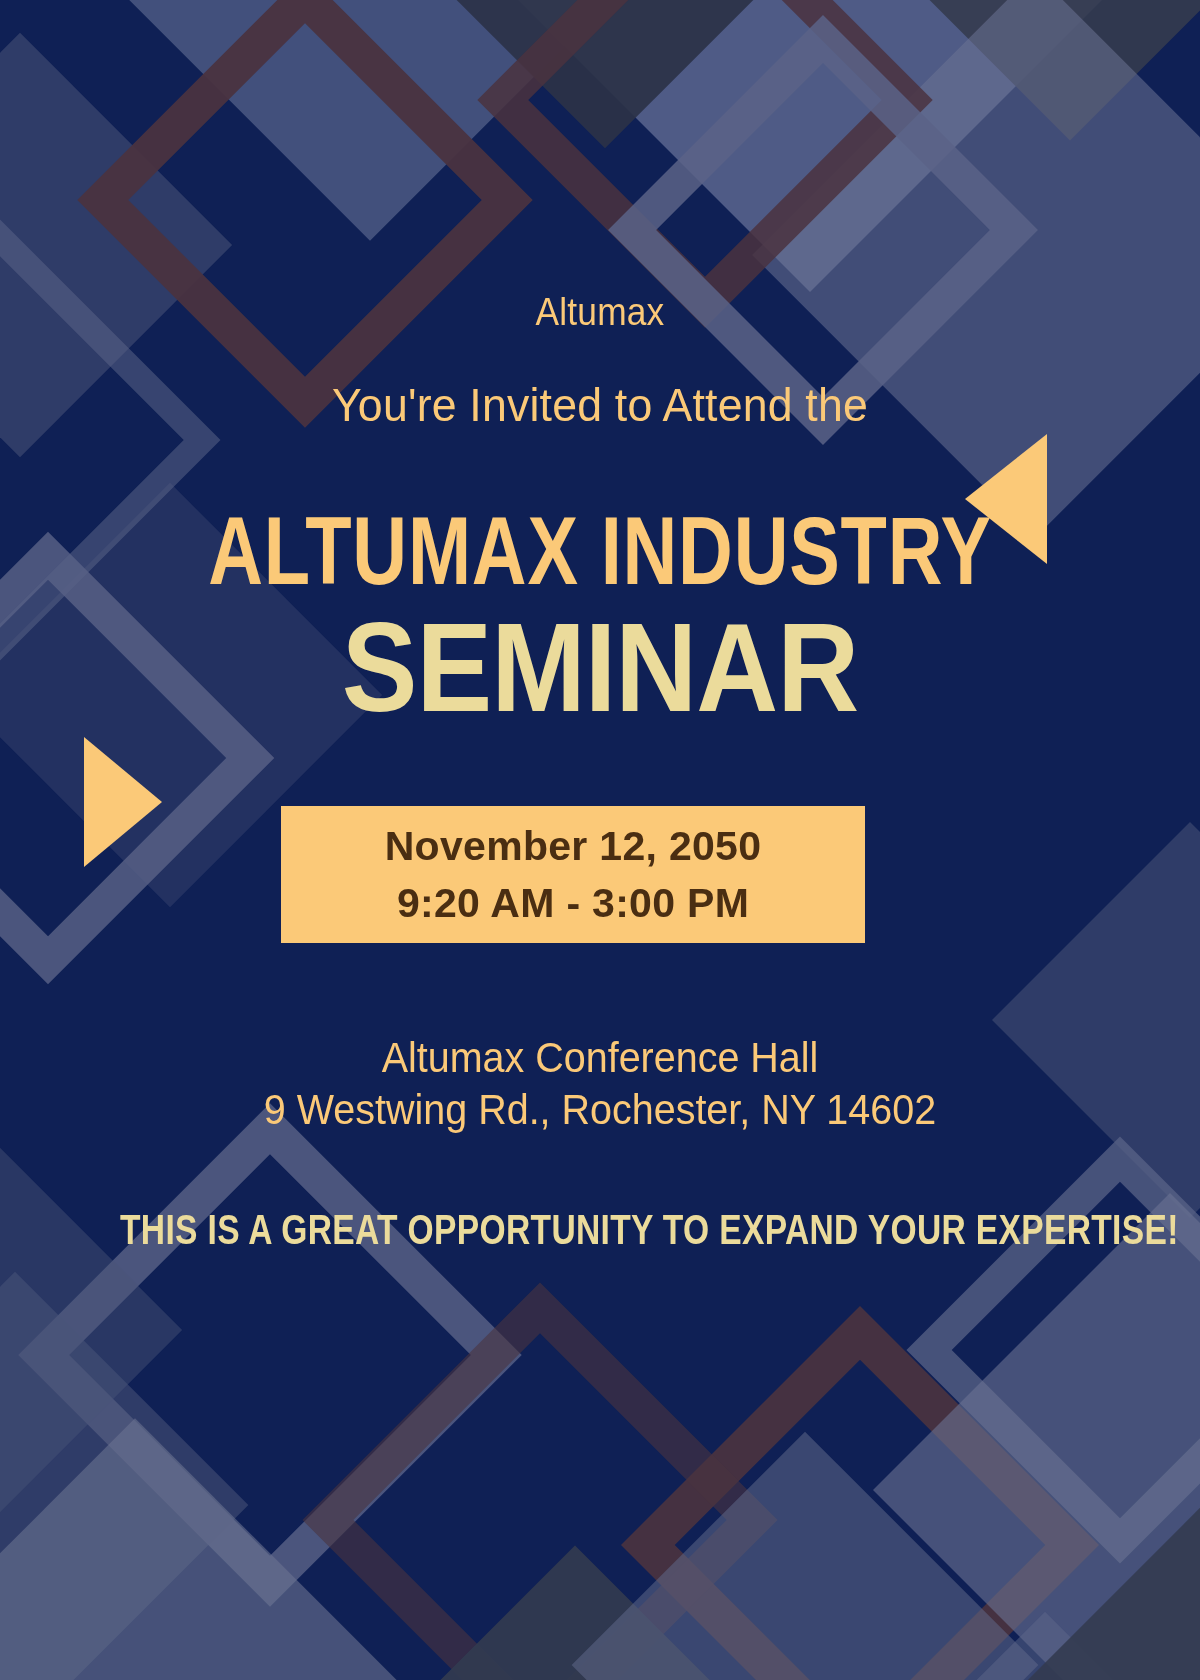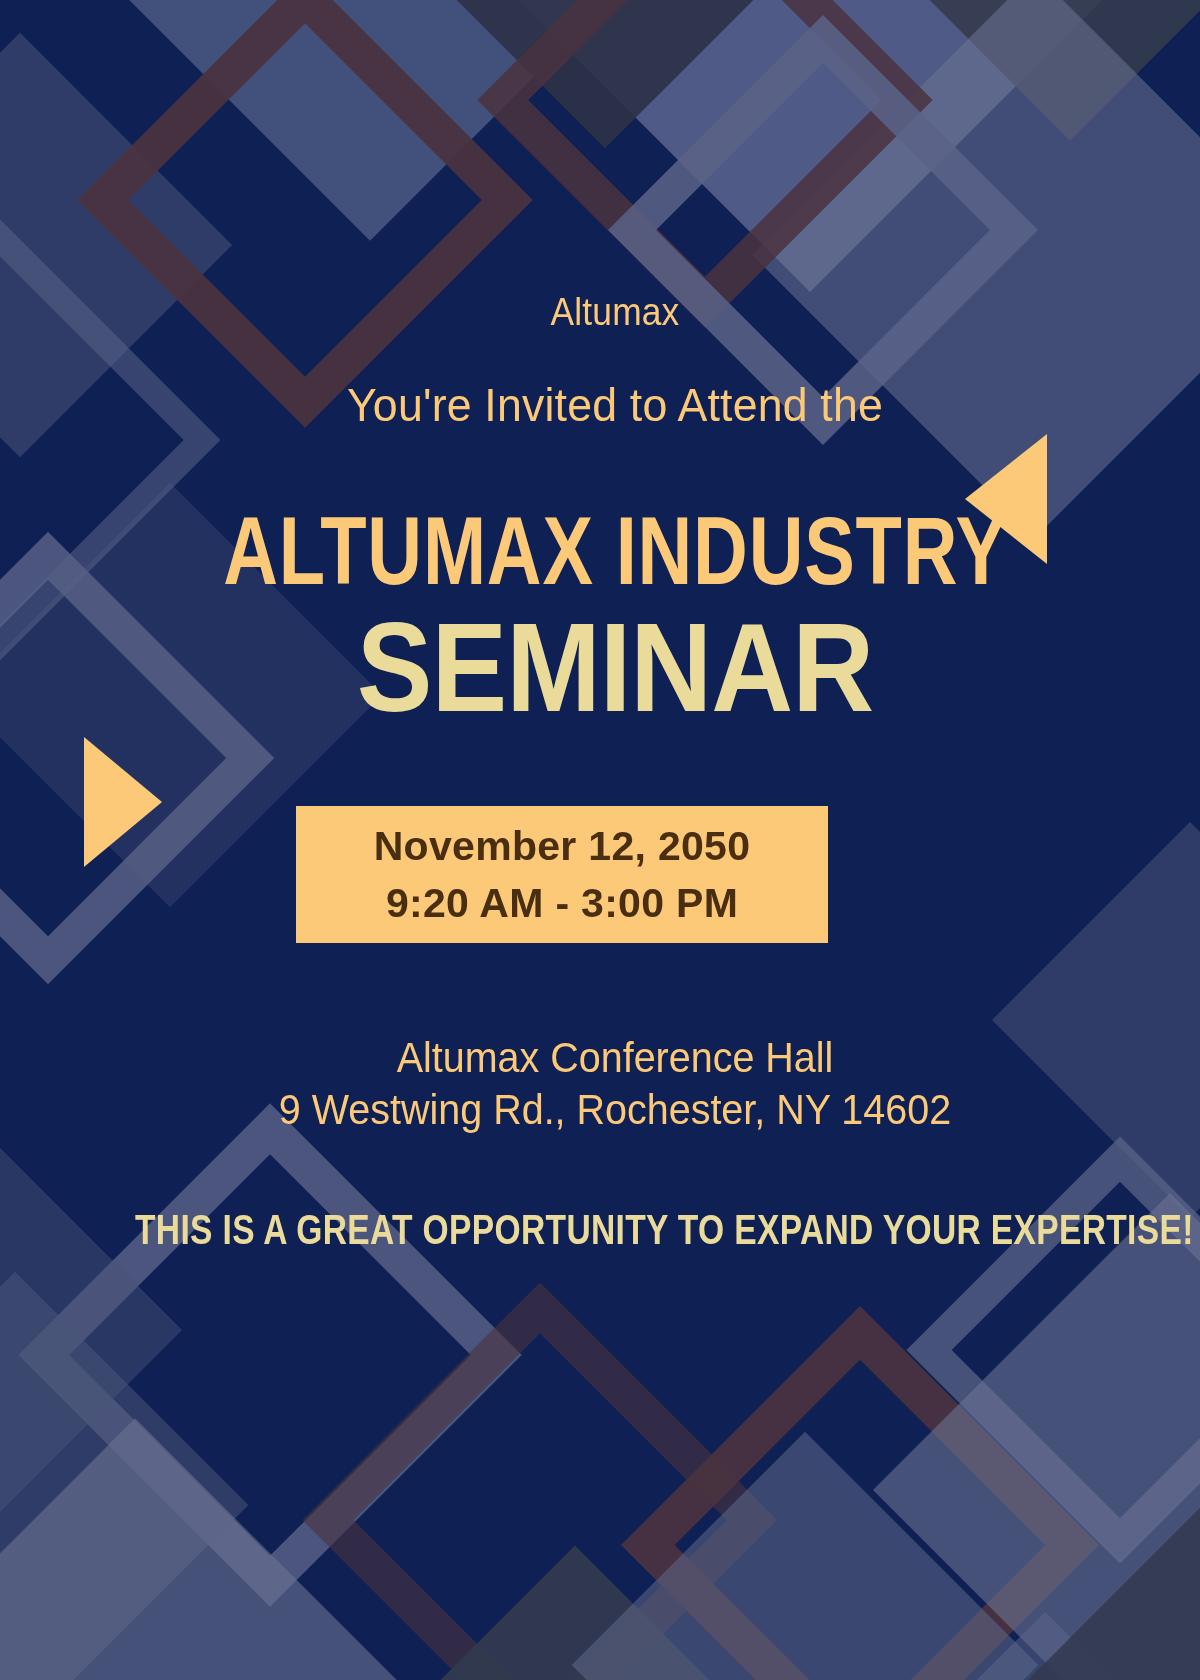--- a/index.html
+++ b/index.html
@@ -26,21 +26,20 @@
     width: 1200px;
     height: 1680px;
     display: block;
   }
 
   
   #content {
     position: absolute;
     inset: 0;
     z-index: 5;
-    margin-left: 15px;
   }
 
   .txt {
     position: absolute;
     left: 0;
     width: 1200px;
     text-align: center;
     white-space: nowrap;
   }
 
@@ -88,21 +87,21 @@
     letter-spacing: -1px;
     transform: scaleX(0.90);
     transform-origin: center;
   }
 
   
   #datetime-box {
     position: absolute;
     left: 281px;
     top: 806px;
-    width: 532px;
+    width: 584px;
     height: 137px;
     background: #FBC978;
     display: flex;
     flex-direction: column;
     align-items: center;
     justify-content: center;
     z-index: 6;
   }
   #datetime-box .dt-line {
     color: #4A2E12;

